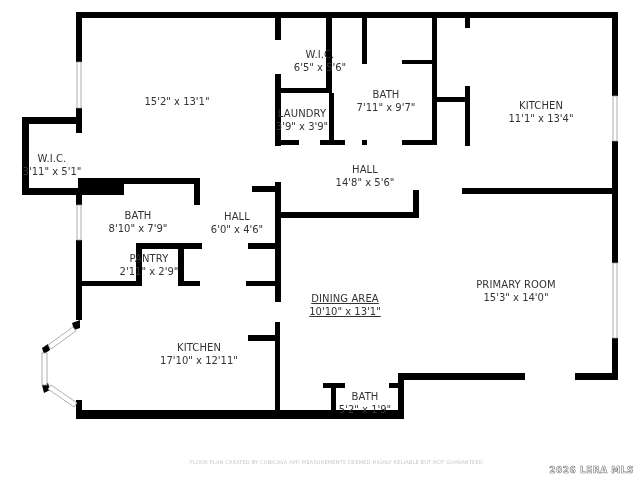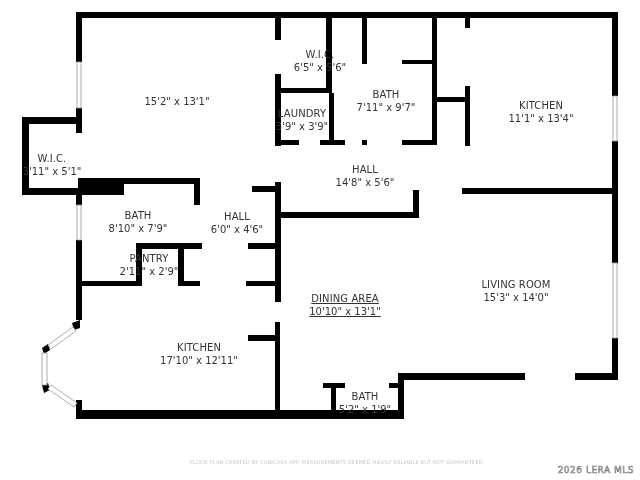--- a/index.html
+++ b/index.html
@@ -4,21 +4,21 @@
 <style>
   html, body { margin:0; padding:0; background:#ffffff; }
   body { width:640px; height:480px; position:relative; overflow:hidden; font-family:"DejaVu Sans", sans-serif; }
   #plan { position:absolute; left:0; top:0; width:640px; height:480px; }
   .wall { fill:#000; }
   .win { fill:#fff; stroke:#999; stroke-width:0.8; }
   .room-label { position:absolute; transform:translateX(-50%); text-align:center; color:#333; font-size:10px; line-height:13px; white-space:nowrap; }
   .room-label .name { display:block; letter-spacing:0.1px; }
   .room-label .dim { display:block; }
   .footer { position:absolute; left:190px; top:459px; font-size:5px; color:#c8c8c8; letter-spacing:0.2px; white-space:nowrap; }
-  .copyright { position:absolute; right:6px; top:465px; font-size:9px; font-weight:normal; color:#fff; -webkit-text-stroke:0.6px #777; letter-spacing:0.5px; white-space:nowrap; }
+  .copyright { position:absolute; right:6px; top:465px; font-size:9px; font-weight:bold; color:#fff; -webkit-text-stroke:0.6px #777; letter-spacing:0.5px; white-space:nowrap; }
 </style>
 </head>
 <body>
 
 <svg id="plan" viewBox="0 0 640 480" xmlns="http://www.w3.org/2000/svg">
   <g>
 
     <rect class="wall" x="76" y="12" width="222" height="6"></rect>
     <rect class="wall" x="296" y="12" width="320" height="6"></rect>
 
@@ -137,21 +137,21 @@
 </div>
 <div class="room-label" style="left:237px; top:210px;">
   <span class="name">HALL</span>
   <span class="dim">6'0" x 4'6"</span>
 </div>
 <div class="room-label" style="left:149px; top:252px;">
   <span class="name">PANTRY</span>
   <span class="dim">2'11" x 2'9"</span>
 </div>
 <div class="room-label" style="left:516px; top:278px;">
-  <span class="name">LIVING ROOM</span>
+  <span class="name">PRIMARY ROOM</span>
   <span class="dim">15'3" x 14'0"</span>
 </div>
 <div class="room-label" style="left:345px; top:292px;text-decoration:underline;">
   <span class="name">DINING AREA</span>
   <span class="dim">10'10" x 13'1"</span>
 </div>
 <div class="room-label" style="left:182px; top:341px;margin-left:17px;">
   <span class="name">KITCHEN</span>
   <span class="dim">17'10" x 12'11"</span>
 </div>

